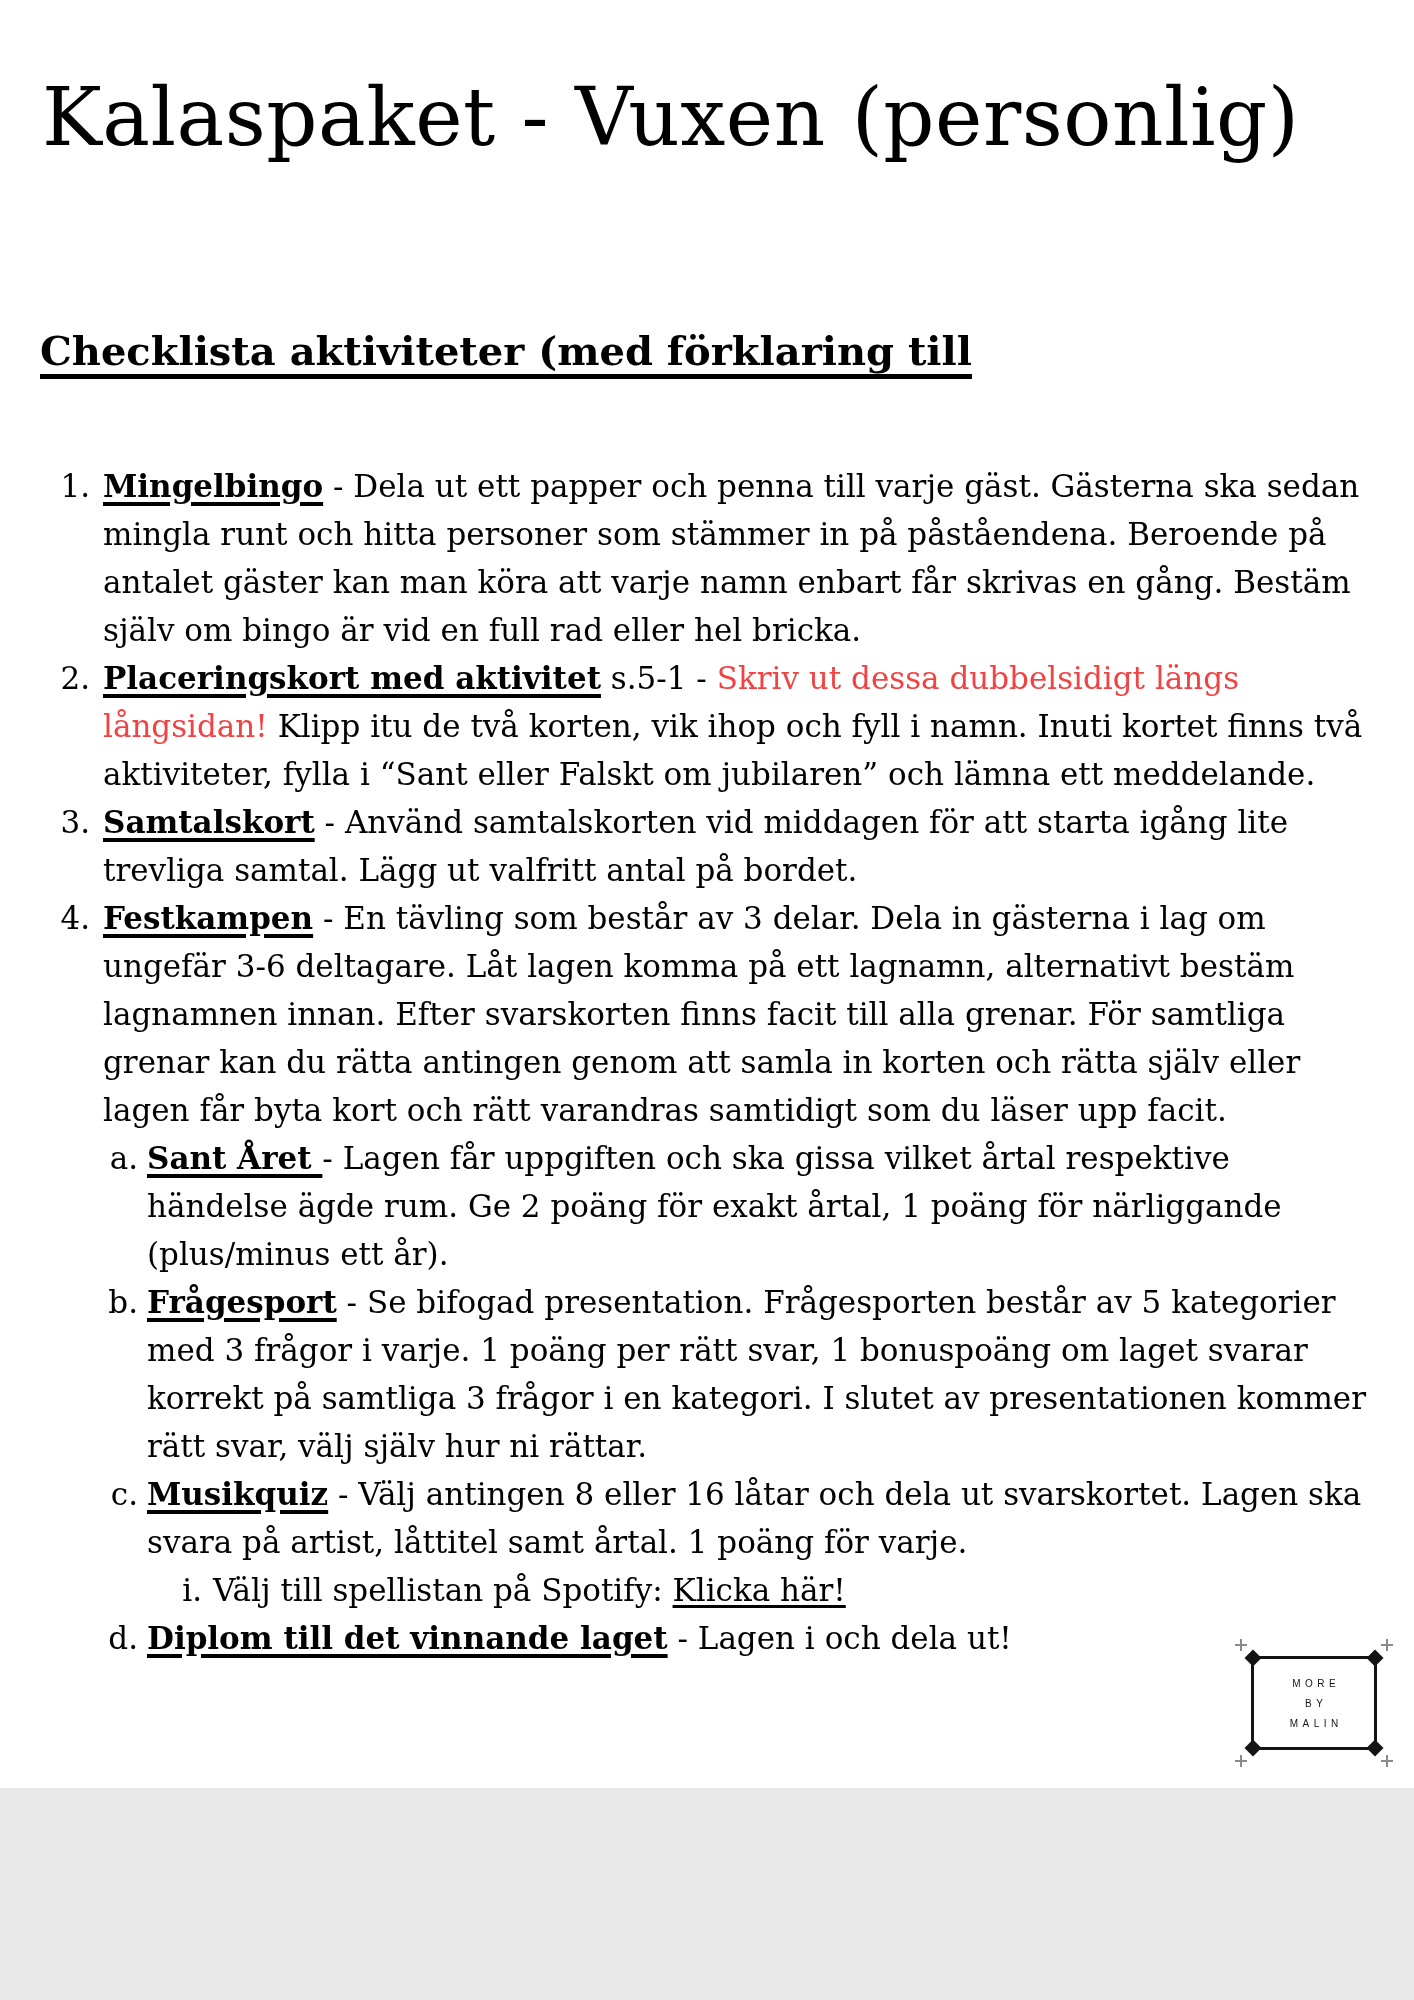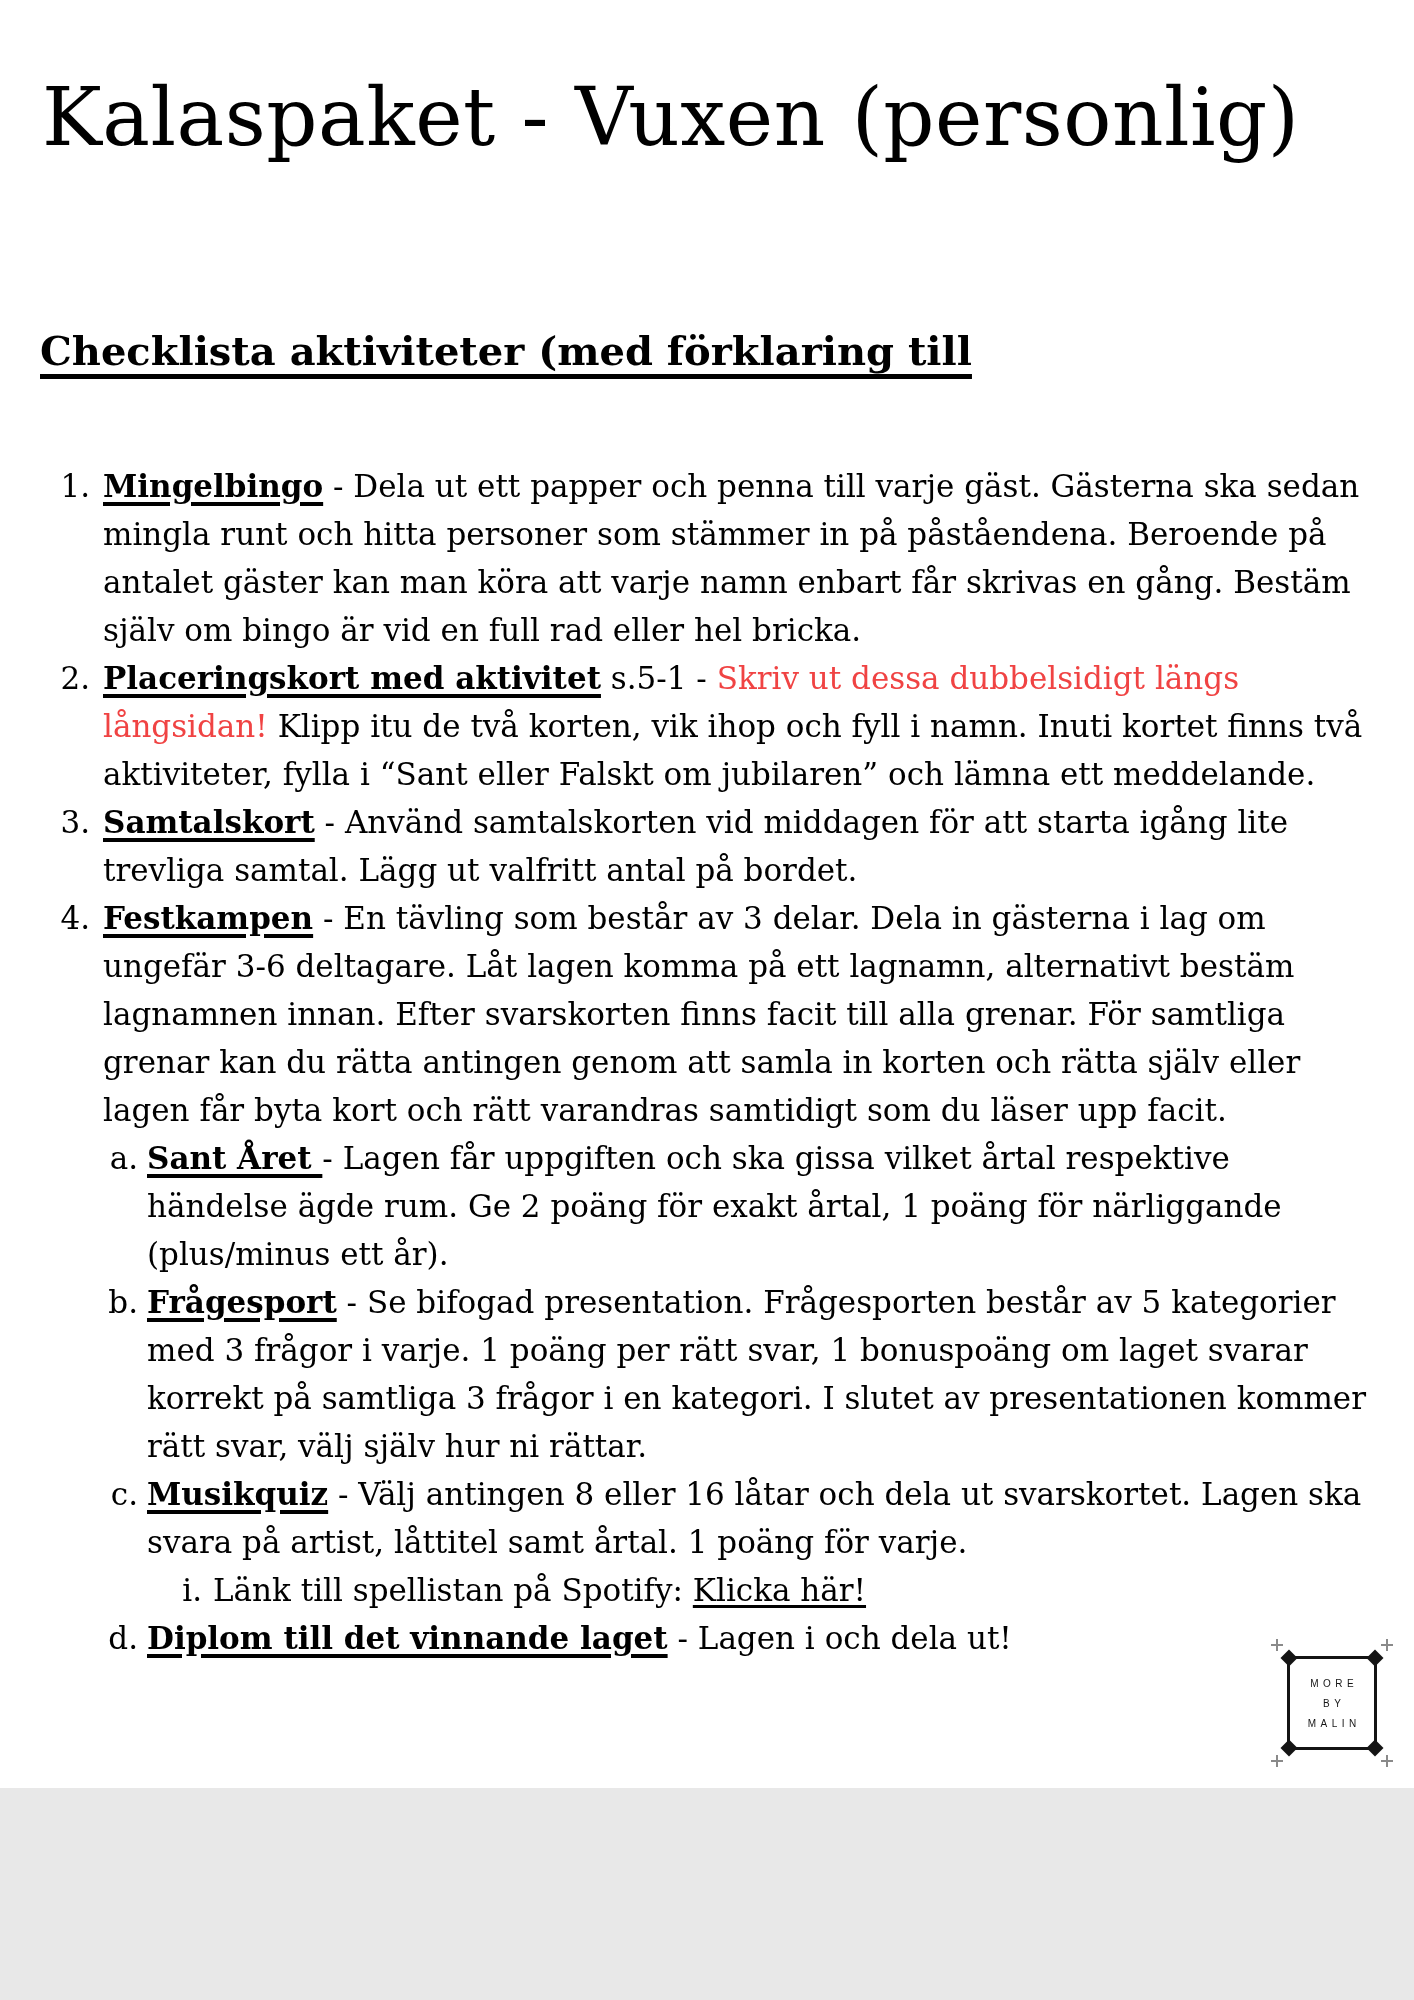--- a/index.html
+++ b/index.html
@@ -60,21 +60,21 @@
   .link{
     text-decoration:underline;
     text-decoration-thickness:3px;
     text-underline-offset:4px;
     cursor:pointer;
   }
   
   .logo{
     position:absolute;
     right:37px;bottom:38px;
-    width:90px;height:94px;
+    width:90px;height:94px;padding-left:36px;
   }
   .logo-frame{
     position:absolute;inset:0;
     border:3px solid #141414;
     box-sizing:border-box;
   }
   .diamond{
     position:absolute;width:12px;height:12px;
     background:#141414;transform:rotate(45deg);
   }
@@ -143,21 +143,21 @@
       <div class="content"><span class="term">Frågesport</span><span> - Se bifogad presentation. Frågesporten består av 5 kategorier med 3 frågor i varje. 1 poäng per rätt svar, 1 bonuspoäng om laget svarar korrekt på samtliga 3 frågor i en kategori. I slutet av presentationen kommer rätt svar, välj själv hur ni rättar.</span></div>
     </div>
 
     <div class="row l2">
       <span class="num">c.</span>
       <div class="content"><span class="term">Musikquiz</span><span> - Välj antingen 8 eller 16 låtar och dela ut svarskortet. Lagen ska svara på artist, låttitel samt årtal. 1 poäng för varje.</span></div>
     </div>
 
     <div class="row l3">
       <span class="num">i.</span>
-      <div class="content"><span>Länk till spellistan på Spotify: </span><span class="link">Klicka här!</span></div>
+      <div class="content"><span>Välj till spellistan på Spotify: </span><span class="link">Klicka här!</span></div>
     </div>
 
     <div class="row l2">
       <span class="num">d.</span>
       <div class="content"><span class="term">Diplom till det vinnande laget</span><span> - Lagen i och dela ut!</span></div>
     </div>
 
   </div>
 
   <div class="logo">

